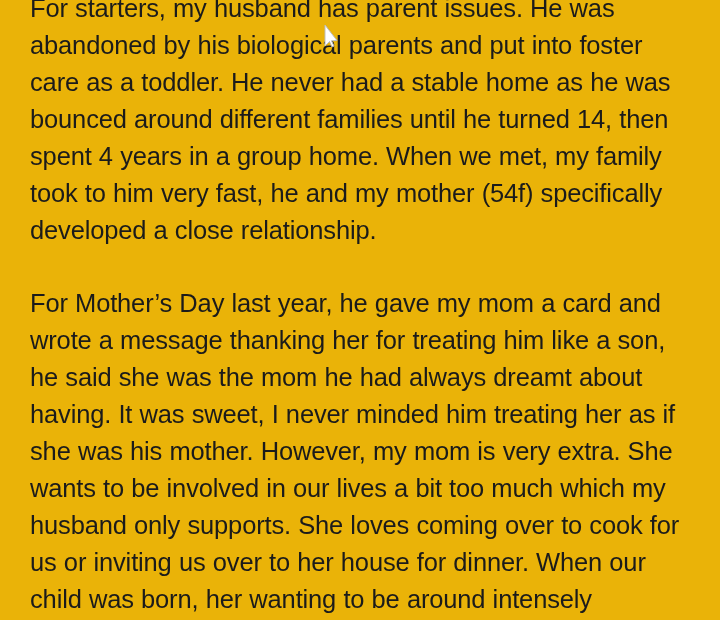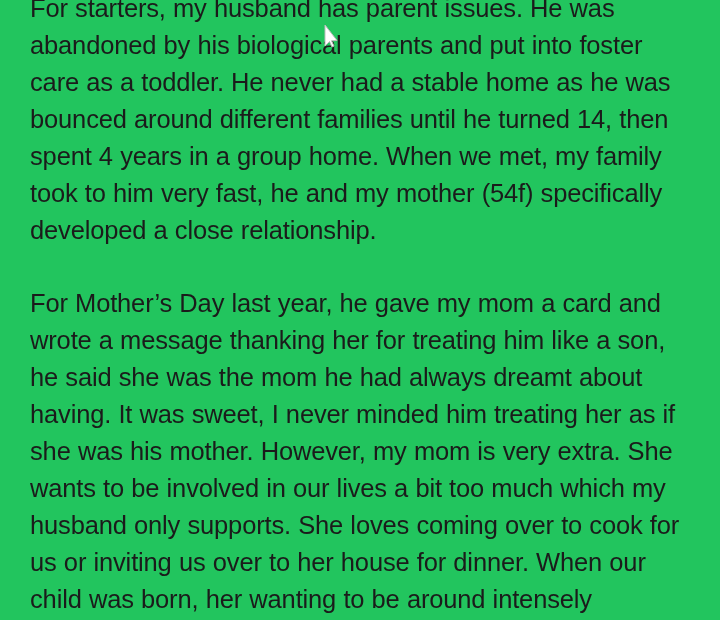--- a/index.html
+++ b/index.html
@@ -10,21 +10,21 @@
   body {
     width: 720px;
     height: 620px;
     overflow: hidden;
     font-family: "Liberation Sans", sans-serif;
   }
   .page {
     position: relative;
     width: 720px;
     height: 620px;
-    background: #22c55e;
+    background: #eab308;
     box-sizing: border-box;
     padding: 12px 30px;
   }
   .text-body {
     position: absolute;
     top: -10px;
     left: 30px;
     right: 22px;
   }
   .para {

